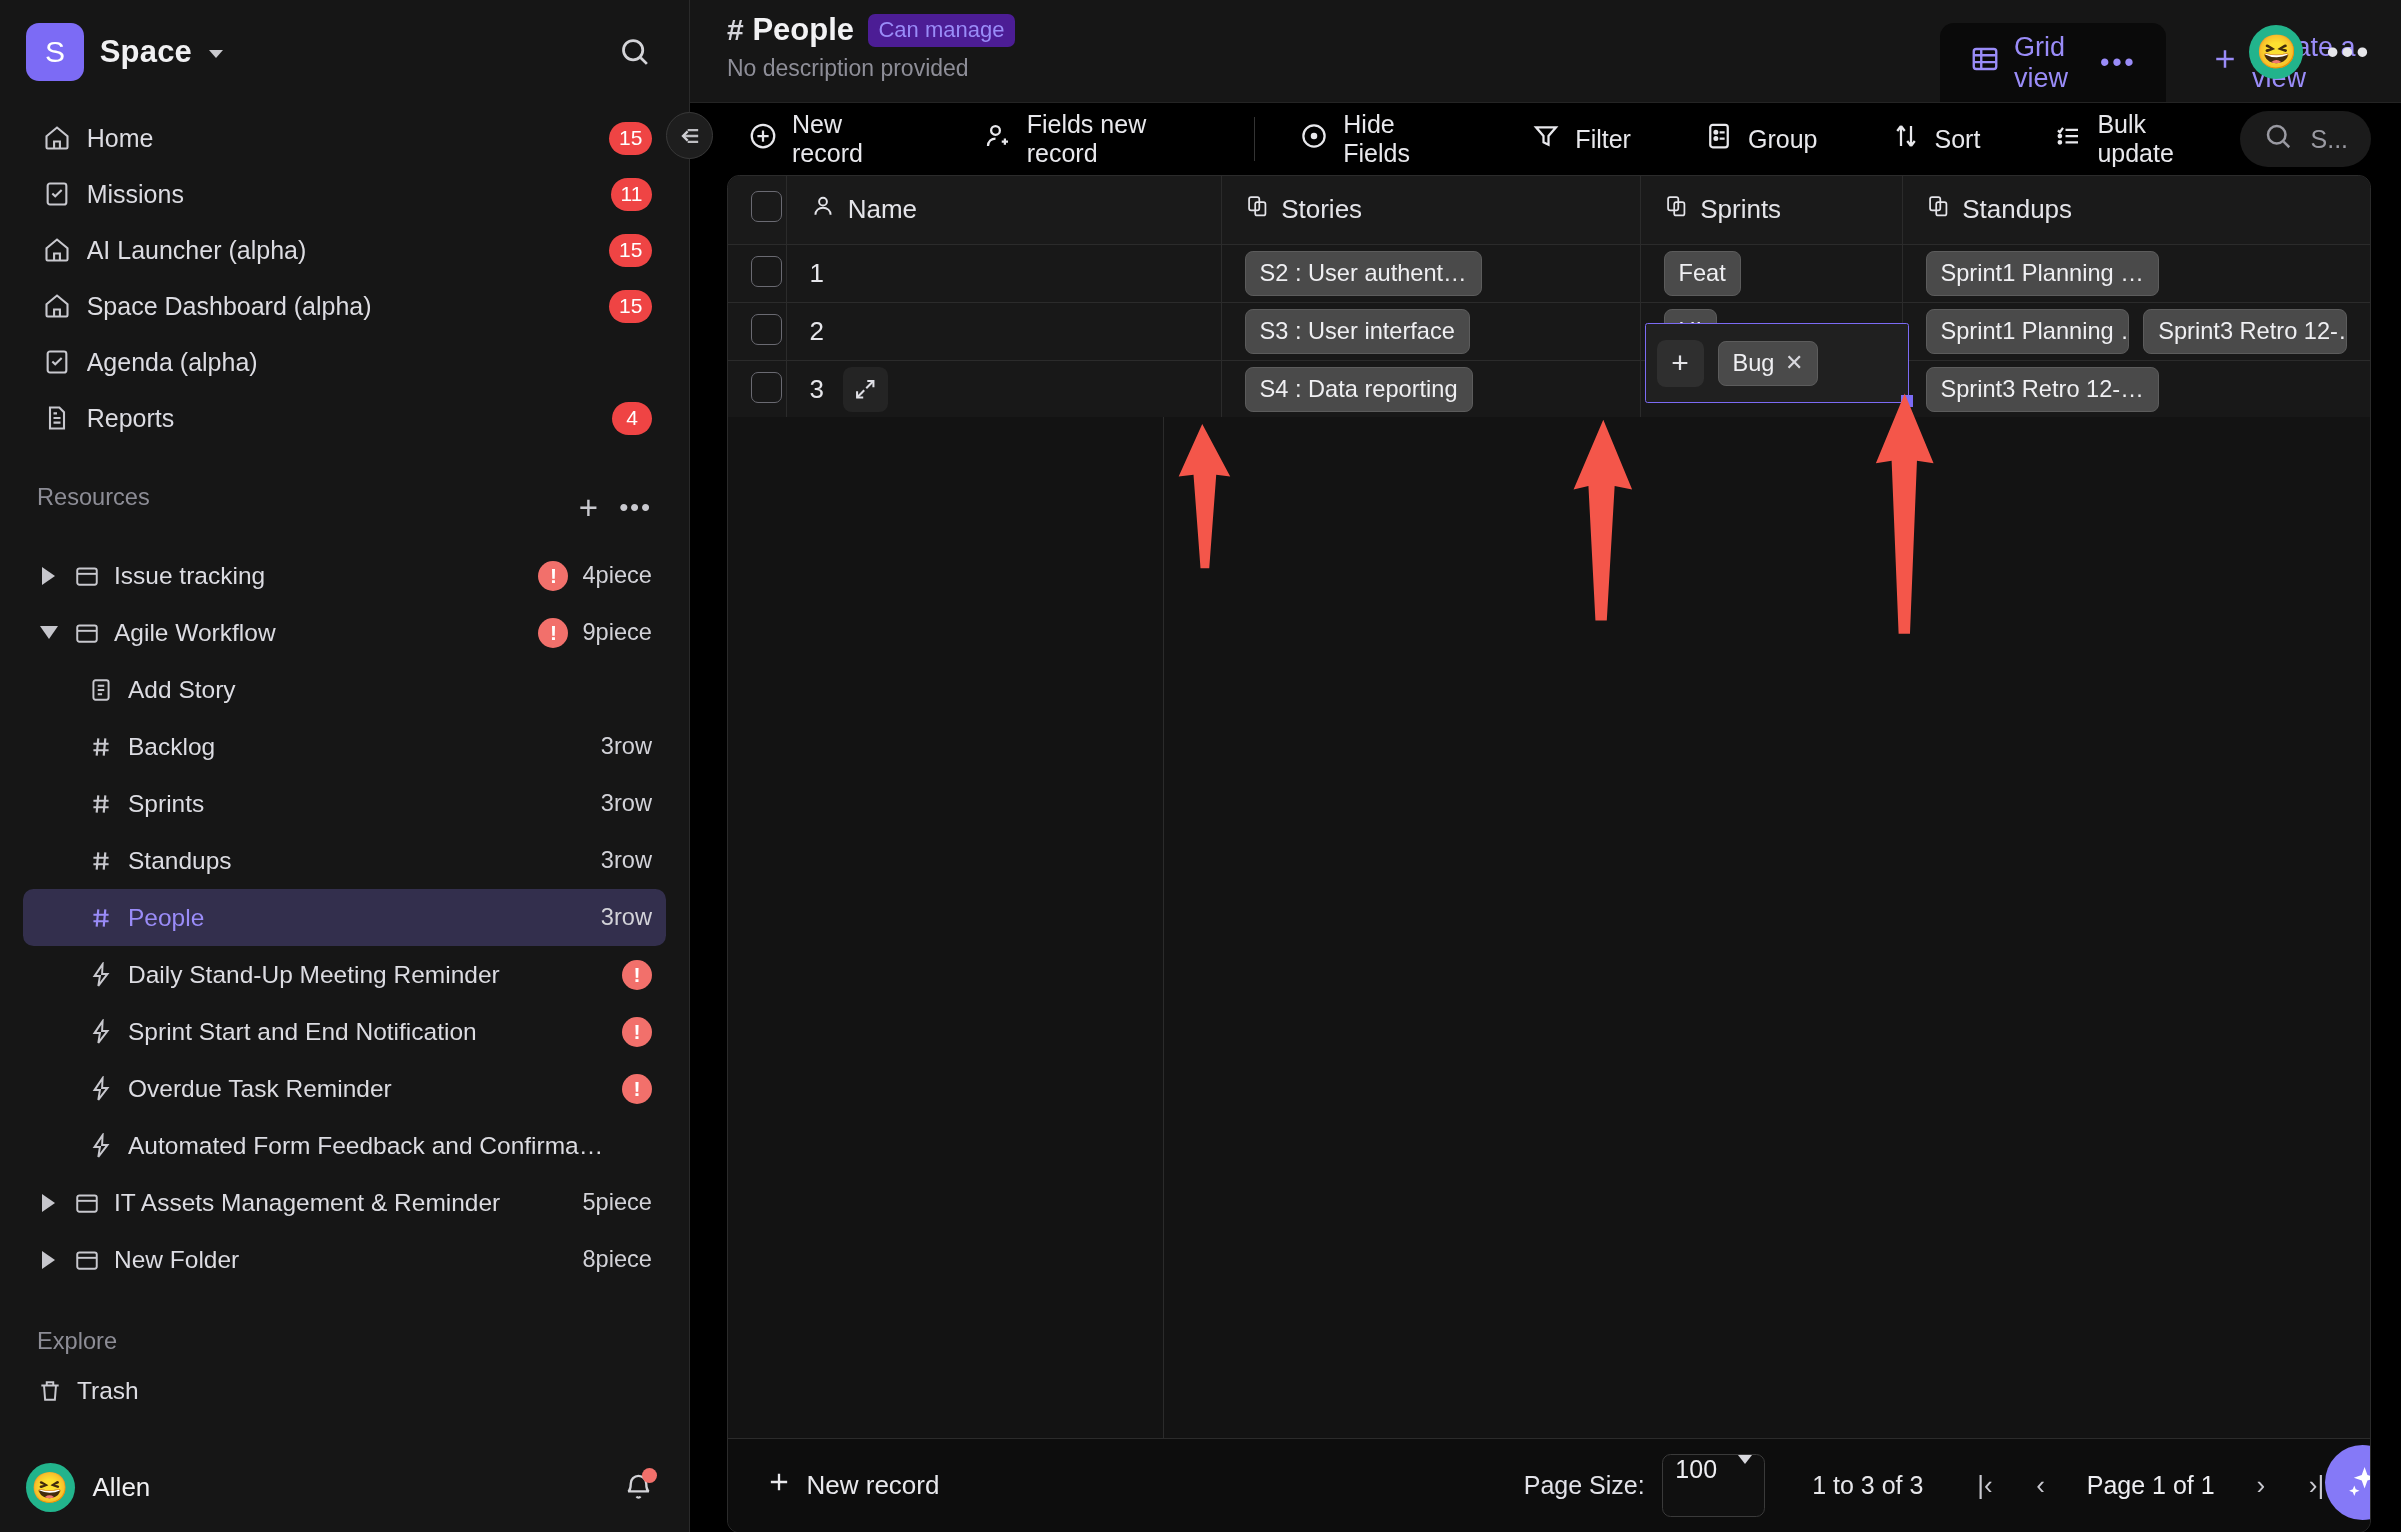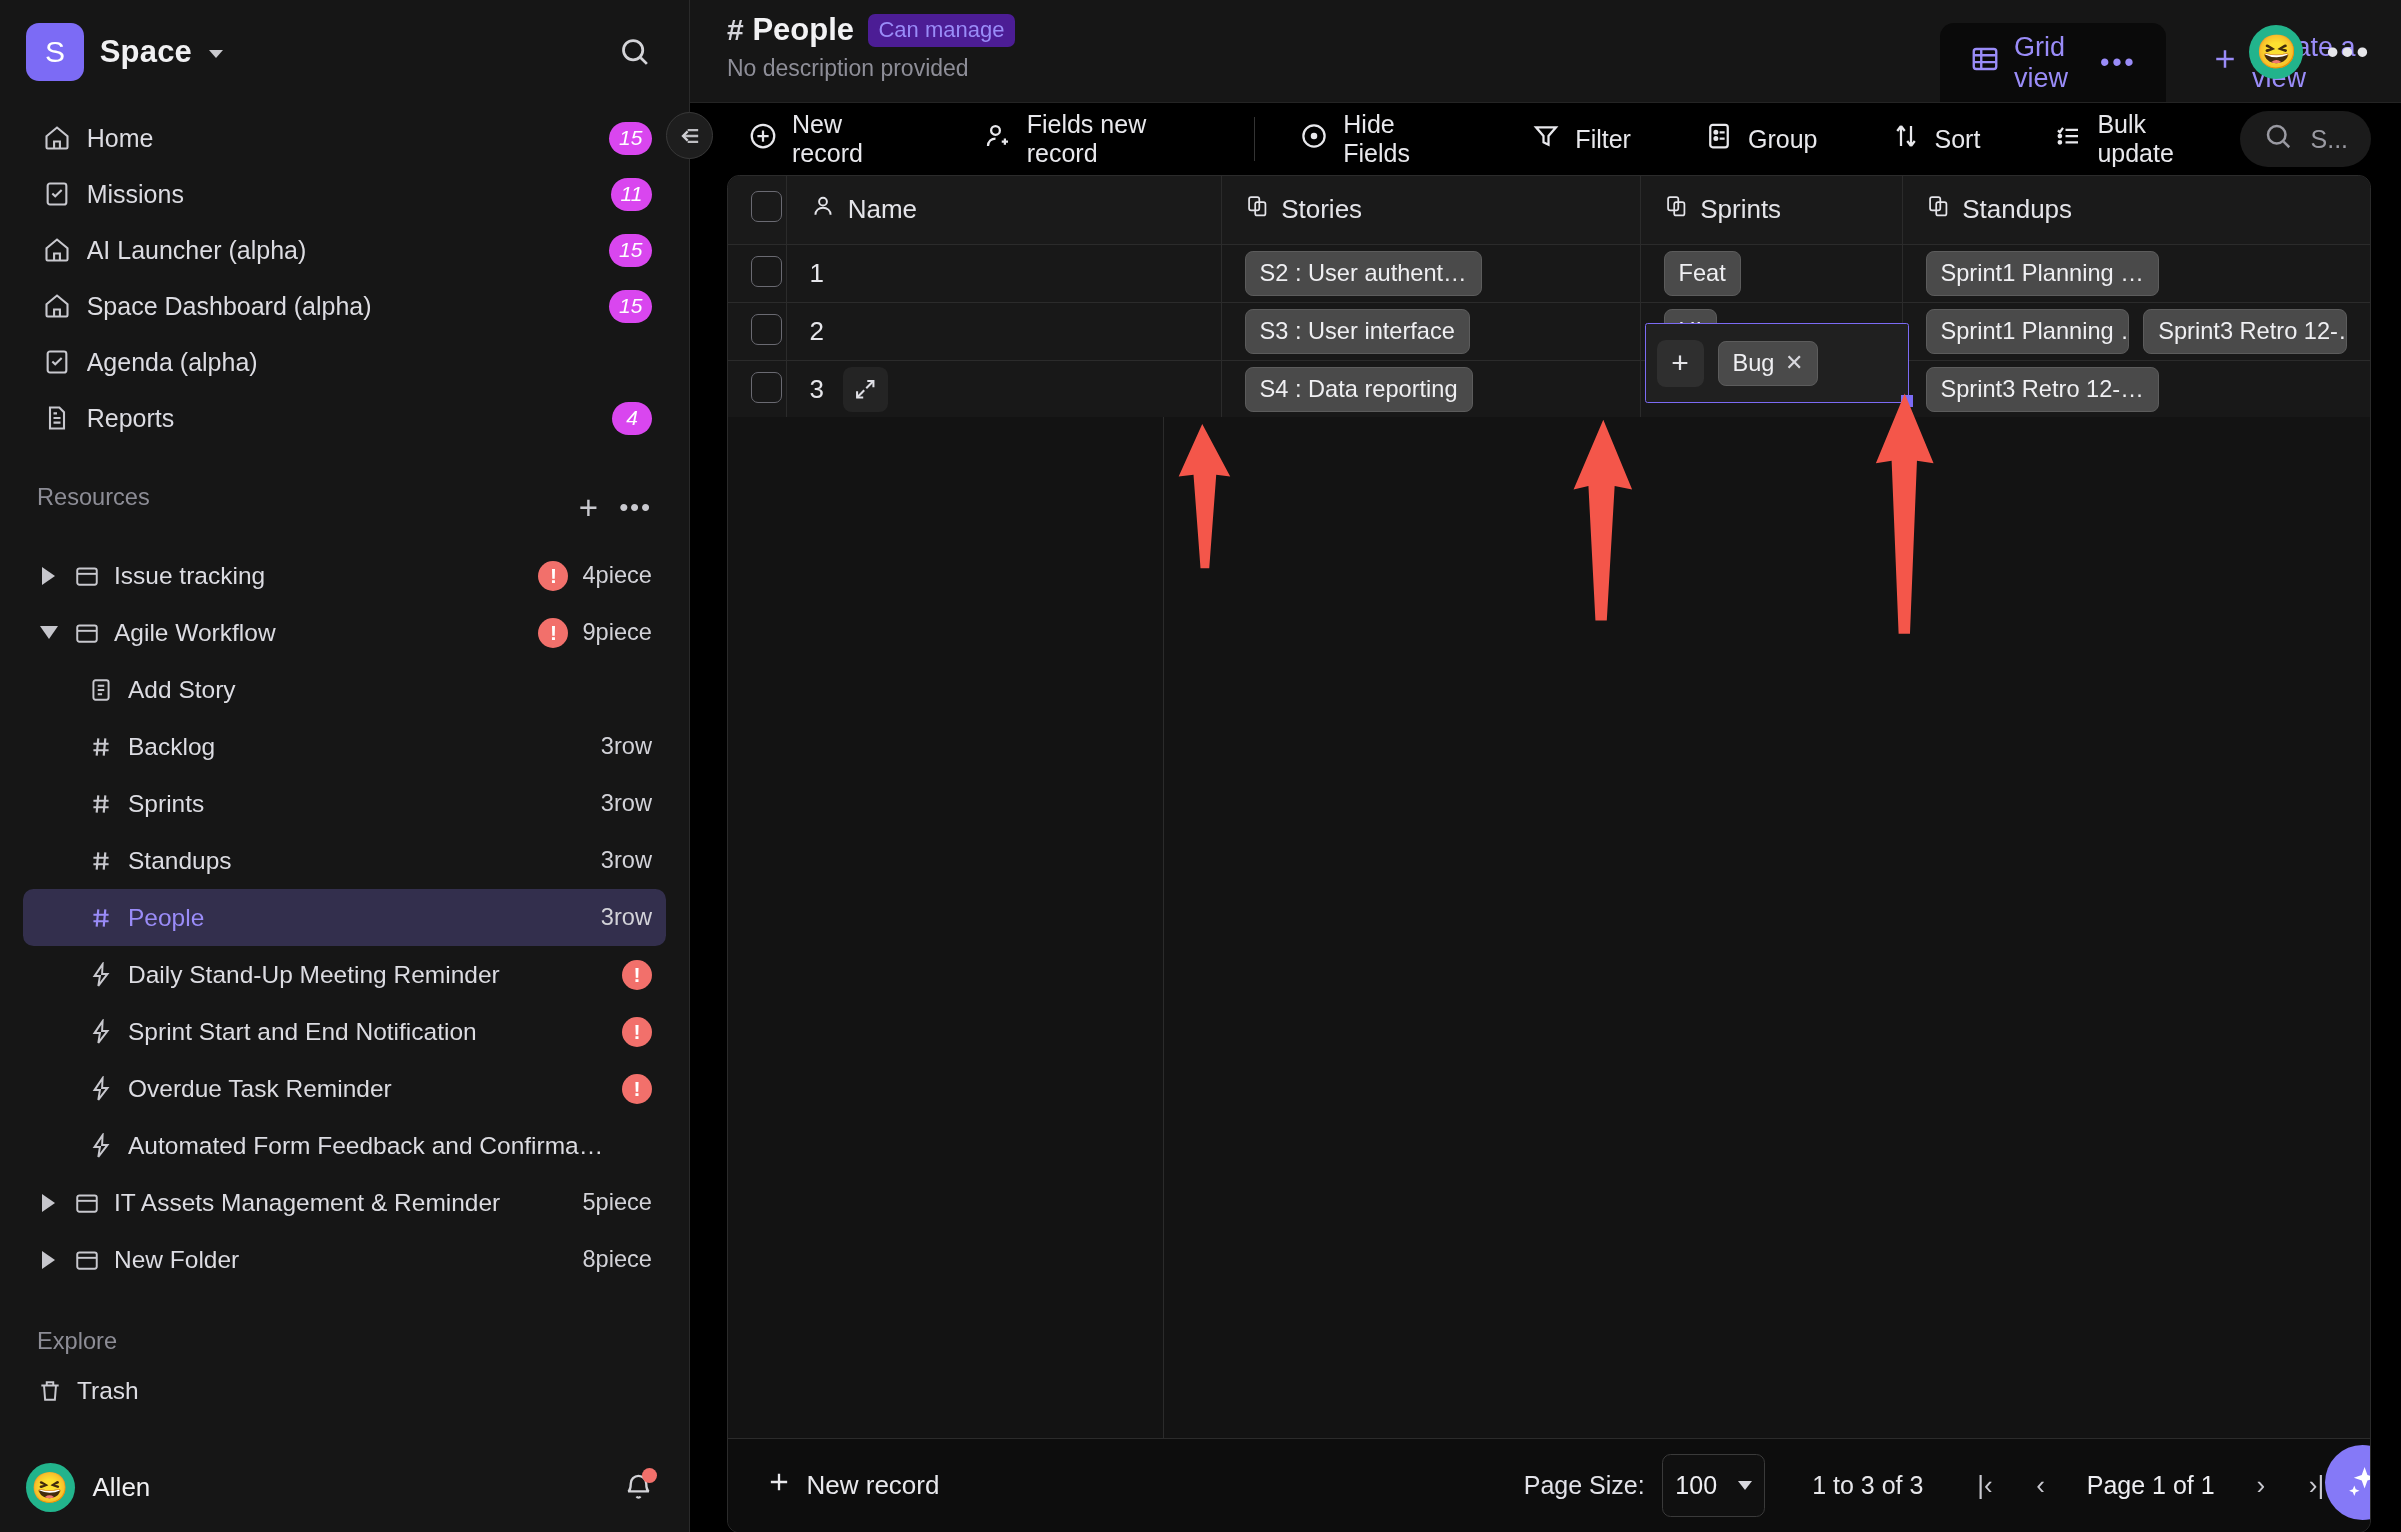--- a/index.html
+++ b/index.html
@@ -64,24 +64,24 @@
     display: flex; align-items: center;
     gap: 15.7px;
     padding: 0 14px;
     border-radius: 10.5px;
     color: #dcdce2;
     font-size: 25px;
   }
   .nav-item .lbl { flex: 1; white-space: nowrap; overflow: hidden; text-overflow: ellipsis; }
   .badge-red {
     min-width: 40px; height: 33px; padding: 0 9.6px;
-    background: #d946ef; color: #fff;
+    background: #ef4444; color: #fff;
     border-radius: 16.6px;
     font-size: 21px; font-weight: 500;
-    display: flex; align-items: center; justify-content: center; font-style: italic;
+    display: flex; align-items: center; justify-content: center;
   }
 
   .sec-head {
     display: flex; align-items: flex-start;
     padding: 0 30px 0 37px;
     height: 63px;
     margin-top: 38px;
   }
   .sec-head .t { font-size: 23.6px; color: #8d8d96; flex: 1; }
   .sec-head .a { width: 47px; height: 47px; display: flex; align-items: center; justify-content: center; color: #c8c8ce; font-size: 33px; }
@@ -291,21 +291,21 @@
   .foot-new {
     display: flex; align-items: center; gap: 14px;
     color: #e8e8ec; font-size: 26px; padding: 0 10.5px;
   }
   .grid-foot .gap { flex: 1; }
   .pg-lbl { color: #e2e2e8; font-size: 25px; }
   .pg-select {
     margin-left: 17.5px;
     width: 103px; height: 63px; border: 0.9px solid #3a3a3a; border-radius: 8.7px;
     background: #101010; color: #eeeef2; font-size: 25px;
-    display: flex; align-items: center; justify-content: space-between;
+    display: flex; align-items: flex-start; justify-content: space-between;
     padding: 0 12.2px;
   }
   .pg-select .cd { width:0;height:0;border-left:7.9px solid transparent;border-right:7.9px solid transparent;border-top:9.6px solid #d8d8de; }
   .pg-range { margin-left: 47px; color: #e6e6ea; font-size: 25px; }
   .pg-nav { display: flex; align-items: center; gap: 8.7px; margin-left: 38px; }
   .pg-btn { width: 47px; height: 47px; display:flex;align-items:center;justify-content:center; color:#c9c9d0; font-size: 26px; }
   .pg-cur { color: #eeeef2; font-size: 25px; padding: 0 14px; }
 
   .fab {
     position: absolute; right: -30px; bottom: 12.2px;

